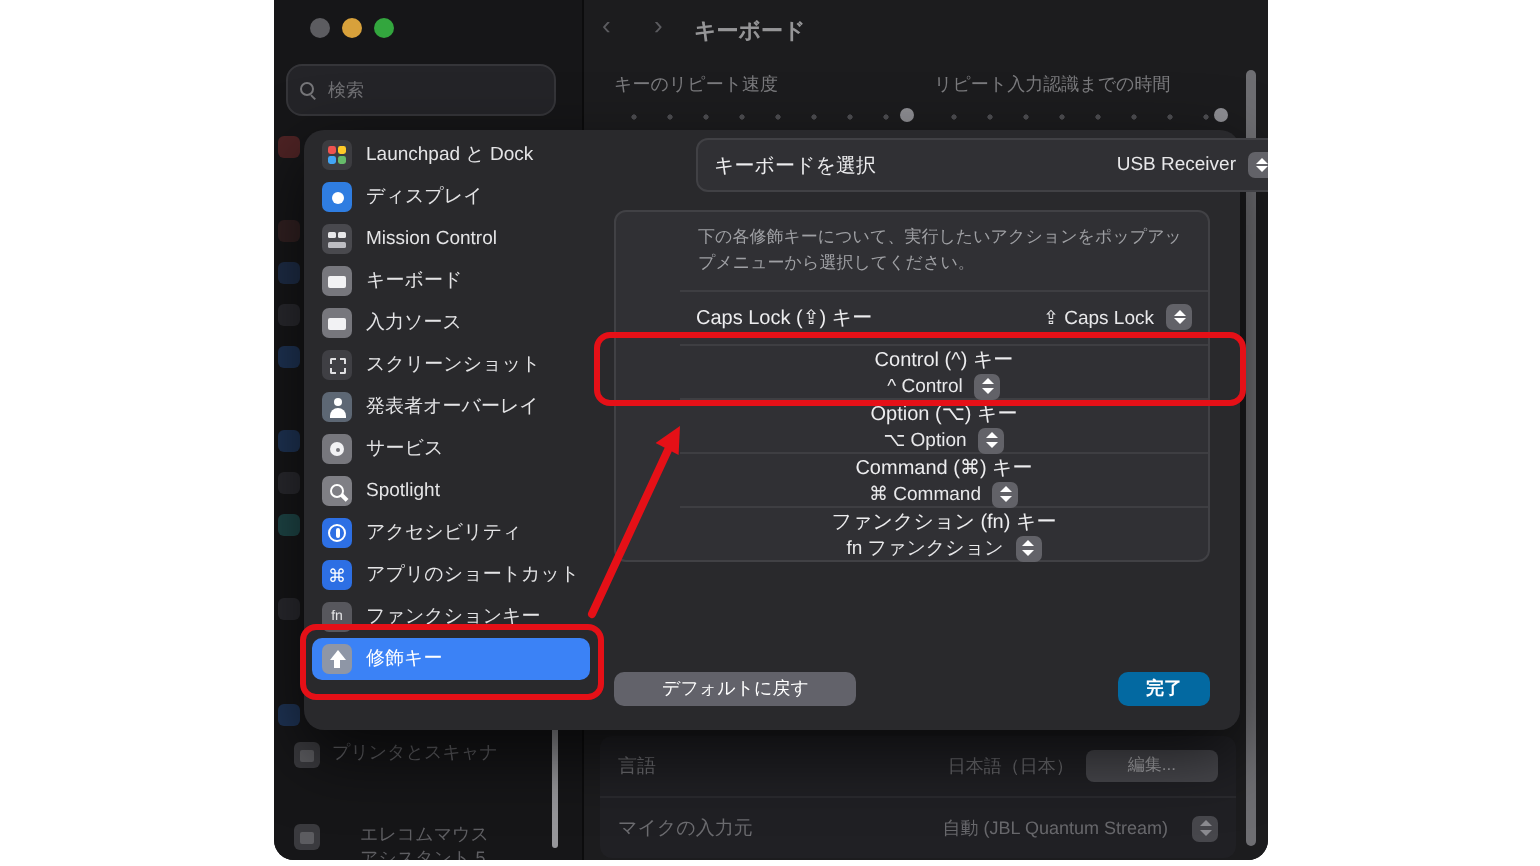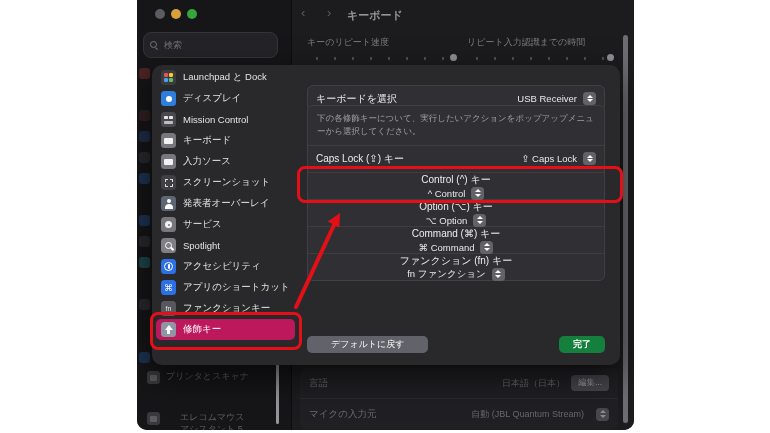--- a/index.html
+++ b/index.html
@@ -41,21 +41,21 @@
 
   
   .ghost{position:absolute;left:2px;width:11px;height:11px;border-radius:3px;opacity:.4;}
 
   
   .sheet{position:absolute;left:15px;top:65px;width:468px;height:300px;background:#29292c;
          border-radius:10px;box-shadow:0 12px 34px rgba(0,0,0,.65);z-index:10;}
   .sheet-side{position:absolute;left:4px;top:2px;width:139px;}
   .sitem{display:flex;align-items:center;height:21px;padding:0 5px;border-radius:5px;gap:7px;cursor:default;}
   .sitem .lbl{font-size:9.5px;color:#e4e4e6;white-space:nowrap;}
-  .sitem.sel{background:#be185d;font-family:Liberation Serif, serif;}
+  .sitem.sel{background:#3b82f6;font-family:Liberation Serif, serif;}
   .sitem.sel .lbl{color:#ffffff;}
 
   .icon{position:relative;width:15px;height:15px;border-radius:3.5px;flex:0 0 auto;}
   .ic-launchpad{background:#3c3c40;}
   .ic-launchpad::before{content:"";position:absolute;left:3px;top:3px;width:4px;height:4px;border-radius:1.2px;
      background:#ef5350;box-shadow:5px 0 0 #ffca28,0 5px 0 #42a5f5,5px 5px 0 #66bb6a;}
   .ic-display{background:#2f7de1;}
   .ic-display::before{content:"";position:absolute;left:4.5px;top:4.5px;width:6px;height:6px;border-radius:50%;background:#fff;}
   .ic-mission{background:#49494e;}
   .ic-mission::before{content:"";position:absolute;left:3px;top:3.5px;width:4px;height:3.5px;background:#e8e8ea;border-radius:.8px;box-shadow:5px 0 0 #e8e8ea;}
@@ -80,48 +80,48 @@
   .ic-appshort::before{content:"\2318";position:absolute;left:0;top:0;width:15px;height:15px;display:flex;align-items:center;justify-content:center;font-size:9px;color:#fff;}
   .ic-fnkeys{background:#57575d;}
   .ic-fnkeys::before{content:"fn";position:absolute;left:0;top:0;width:15px;height:15px;display:flex;align-items:center;justify-content:center;font-size:7px;color:#e6e6e8;}
   .ic-modifier{background:#8e96a6;}
   .ic-modifier::before{content:"";position:absolute;left:3.5px;top:3px;width:0;height:0;
      border-left:4px solid transparent;border-right:4px solid transparent;border-bottom:5px solid #fff;}
   .ic-modifier::after{content:"";position:absolute;left:6px;top:8px;width:3px;height:3.5px;background:#fff;}
 
   
   .group{position:absolute;left:155px;width:298px;background:#303034;border:1px solid #414145;border-radius:6px;box-sizing:border-box;}
-  .g1{top:20px;height:27px;}
-  .g2{top:40px;}
+  .g1{top:4px;height:27px;margin-left:41px;}
+  .g2{top:40px;padding-left:32px;}
   .row{display:flex;align-items:center;justify-content:space-between;height:26px;padding:0 8px;}
   .g1 .row{height:25px;}
   .row + .row{border-top:1px solid #3e3e42;flex-direction:column;}
   .row .rl{font-size:10px;color:#ededef;}
   .row .rv{display:flex;align-items:center;font-size:9.5px;color:#e8e8ea;}
   .desc{padding:6px 9px 7px;font-size:8.5px;line-height:1.5;color:#9fa0a4;border-bottom:1px solid #3e3e42;}
   .stepper{width:13px;height:13px;margin-left:6px;background:#626268;border-radius:3.5px;
            display:flex;flex-direction:column;align-items:center;justify-content:center;gap:1.5px;cursor:default;}
   .tri-up{width:0;height:0;border-left:3px solid transparent;border-right:3px solid transparent;border-bottom:3.5px solid #fff;}
   .tri-dn{width:0;height:0;border-left:3px solid transparent;border-right:3px solid transparent;border-top:3.5px solid #fff;}
   .btn{position:absolute;top:271px;height:17px;border-radius:5px;font-size:9px;color:#fff;
        display:flex;align-items:center;justify-content:center;cursor:default;box-sizing:border-box;}
   .btn-default{left:155px;padding:0 24px;background:#62626a;}
-  .btn-done{right:15px;width:46px;background:#15803d;font-weight:bold;}
+  .btn-done{right:15px;width:46px;background:#0369a1;font-weight:bold;}
 
   
   .dim-item{position:absolute;display:flex;gap:6px;align-items:flex-start;}
   .dim-ic{width:13px;height:13px;border-radius:3px;background:#3a3a3e;position:relative;flex:0 0 auto;}
   .dim-ic::before{content:"";position:absolute;left:3px;top:3.5px;width:7px;height:6px;background:#5c5c60;border-radius:1px;}
   .dim-item .dl{font-size:9px;color:#5f5f63;line-height:1.3;}
   .dimgroup{position:absolute;left:163px;top:368px;width:318px;height:61px;background:#202024;border-radius:6px;box-sizing:border-box;}
   .dimrow{display:flex;align-items:center;justify-content:space-between;height:30px;padding:0 9px;}
   .dimrow + .dimrow{border-top:1px solid #2a2a2e;}
   .dimrow .dl{font-size:9.5px;color:#6c6c70;}
   .dimrow .dv{display:flex;align-items:center;font-size:9px;color:#68686c;gap:6px;}
-  .editbtn{background:#47474c;color:#a3a3a7;font-size:8.5px;border-radius:4px;padding:2px 7px;cursor:default;}
+  .editbtn{background:#47474c;color:#a3a3a7;font-size:8.5px;border-radius:4px;padding:2px 21px;cursor:default;}
   .stepper.dim{background:#47474c;}
   .stepper.dim .tri-up{border-bottom-color:#8b8b90;}
   .stepper.dim .tri-dn{border-top-color:#8b8b90;}
 
   
   .anno-box{position:absolute;border:3px solid #e51017;border-radius:8px;z-index:60;pointer-events:none;}
   .anno-ctl{left:160px;top:166px;width:320px;height:31px;}
   .anno-mod{left:13px;top:312px;width:146px;height:32px;}
   .anno-svg{position:absolute;left:0;top:0;width:497px;height:430px;z-index:60;pointer-events:none;}
 </style>

